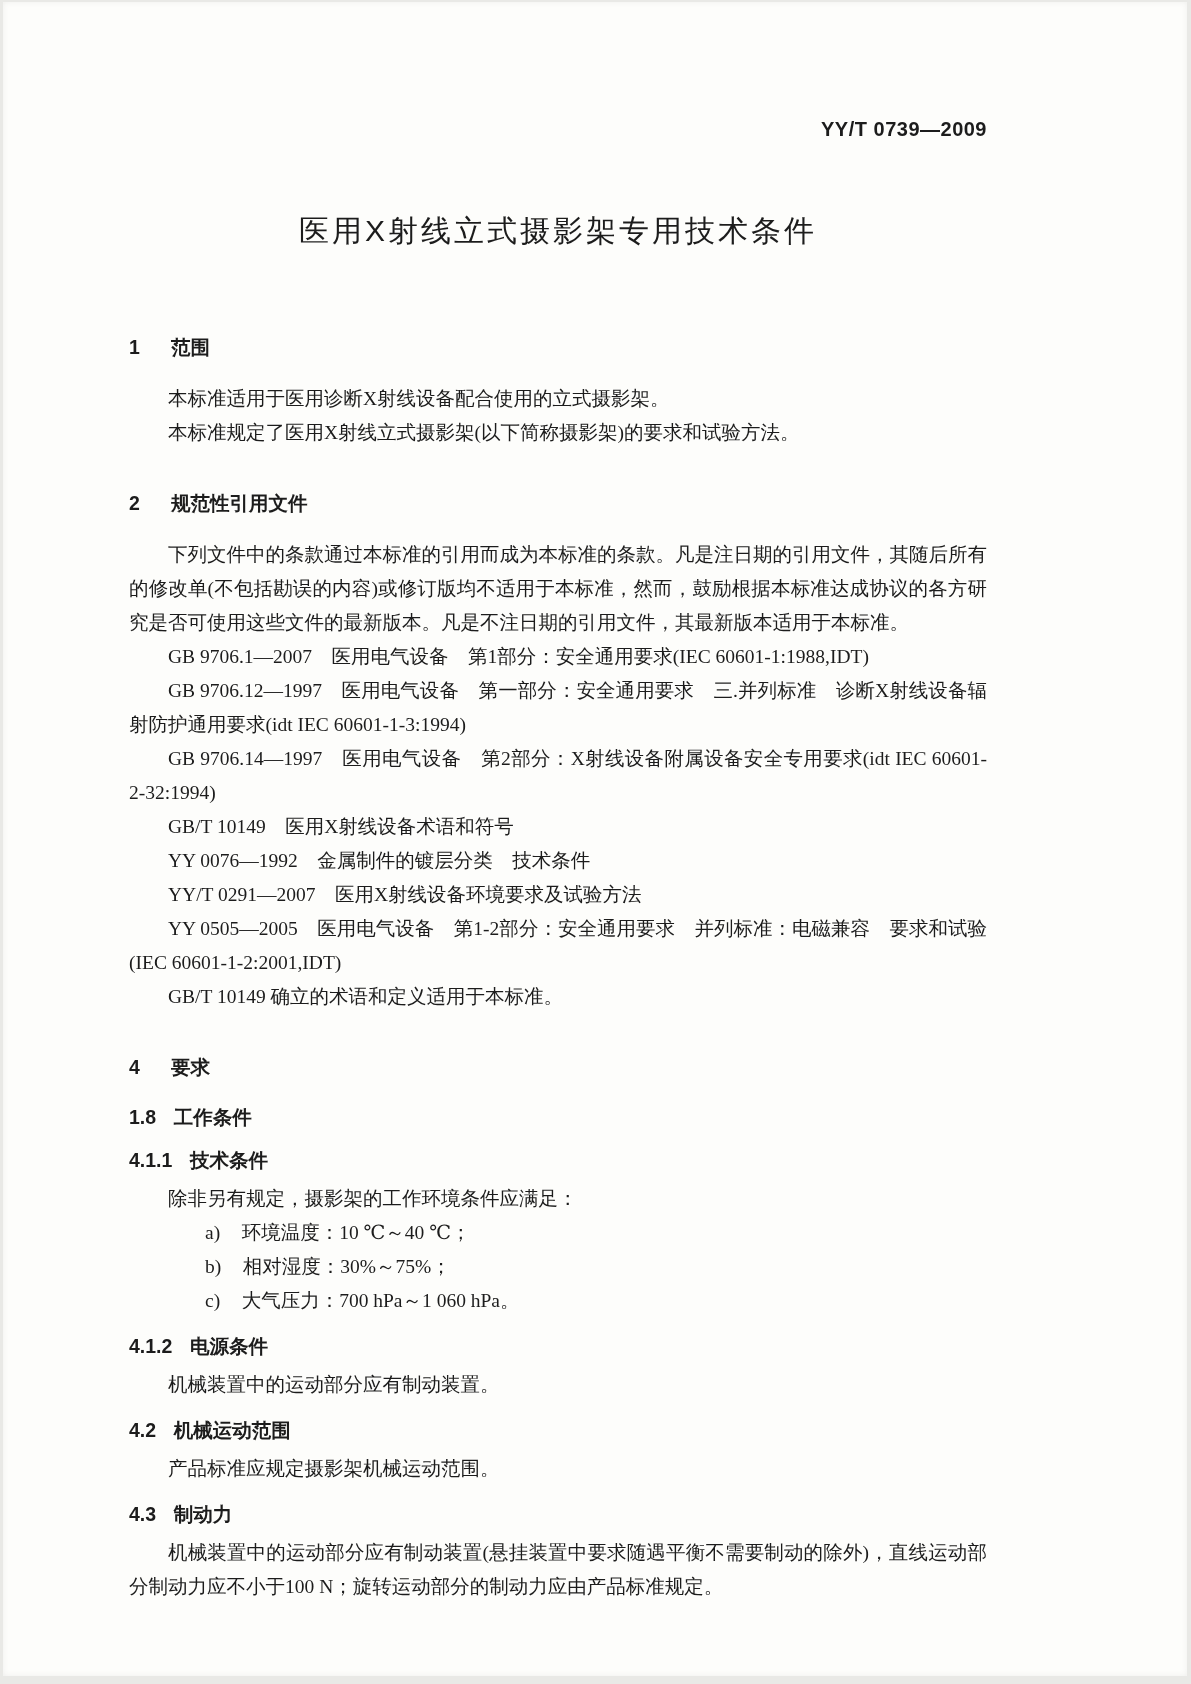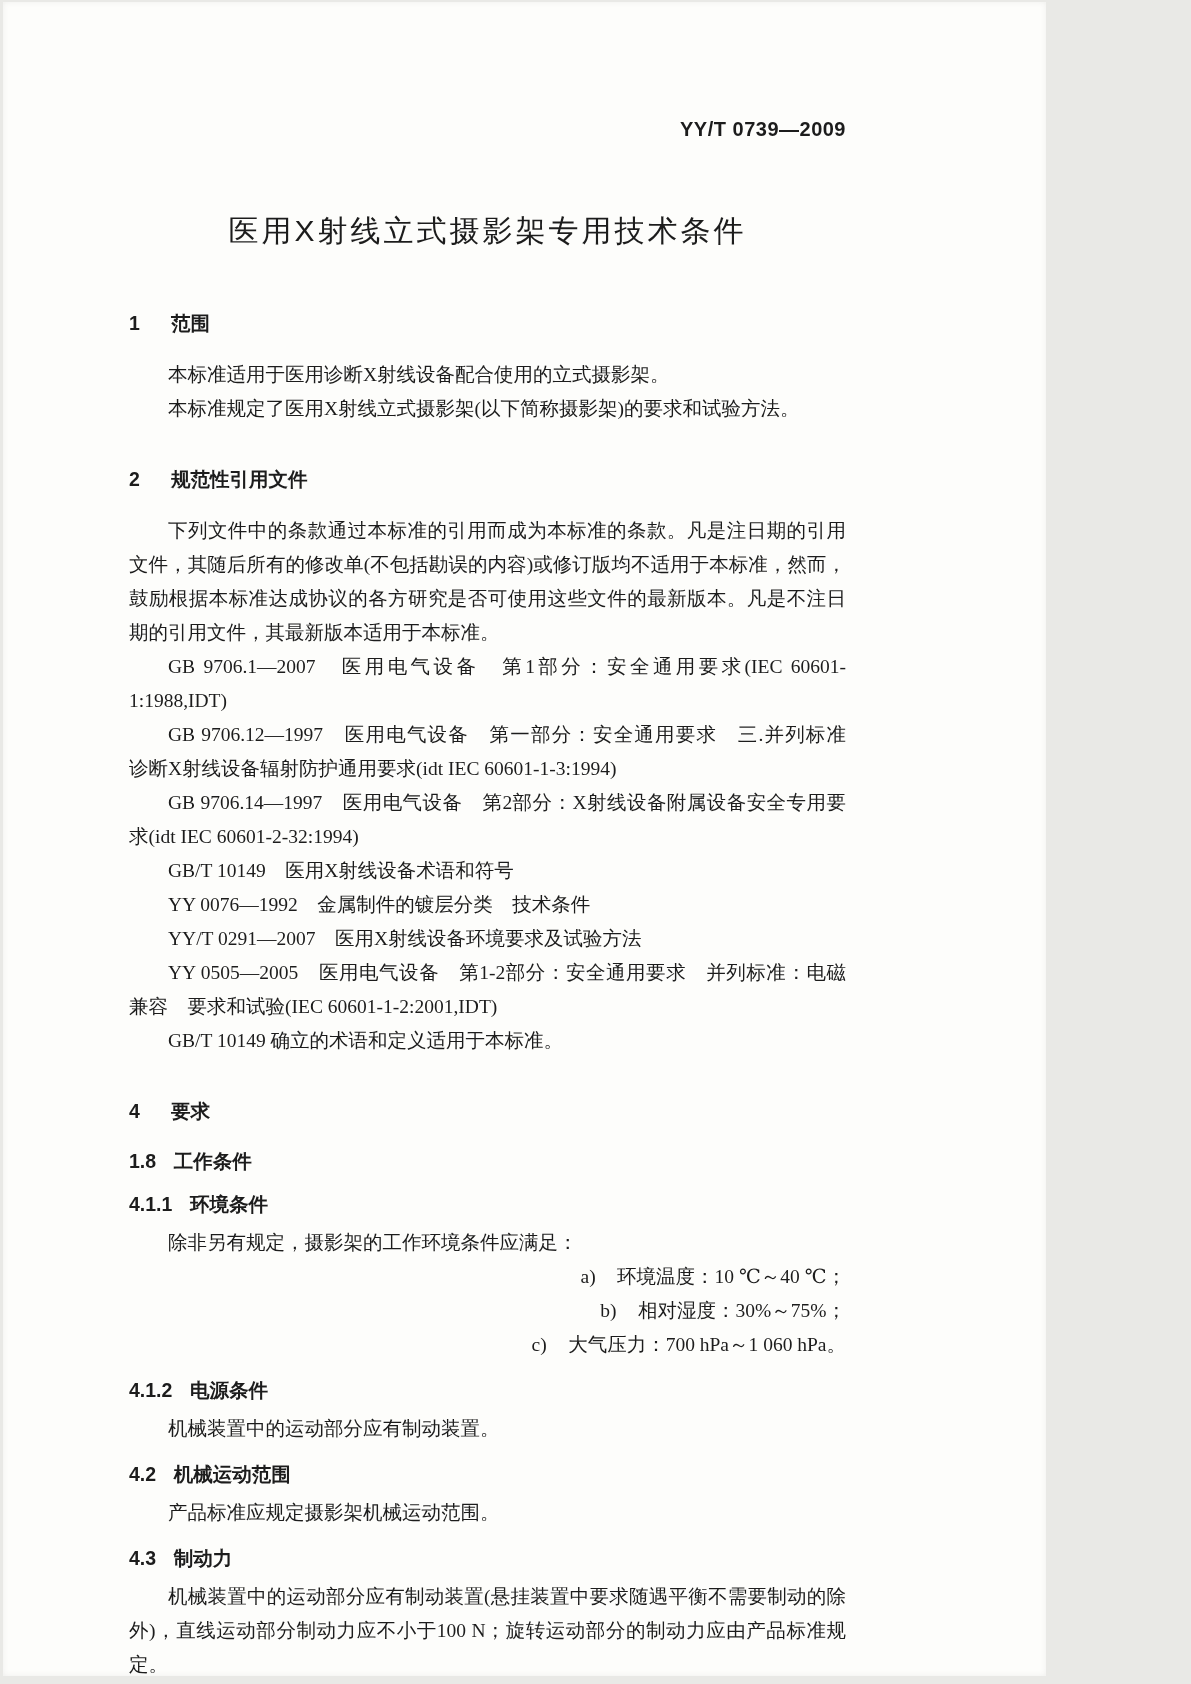--- a/index.html
+++ b/index.html
@@ -8,21 +8,21 @@
     height: 1684px;
     background: #e9e9e6;
     position: relative;
     font-family: "Liberation Serif", "DejaVu Serif", serif;
     color: #1c1c1c;
     overflow: hidden;
   }
   .page {
     position: absolute;
     left: 3px; top: 2px;
-    width: 1043px; height: 1674px;
+    width: 1184px; height: 1674px;
     background: #fdfdfb;
     box-sizing: border-box;
     padding: 116px 200px 0 126px;
     box-shadow: inset 0 0 6px rgba(0,0,0,0.06);
   }
   .doc-number {
     text-align: right;
     font-family: "Liberation Sans", "DejaVu Sans", sans-serif;
     font-weight: 700;
     font-size: 20px;
@@ -30,21 +30,21 @@
   }
   .doc-title {
     text-align: center;
     font-family: "Liberation Sans", "DejaVu Sans", sans-serif;
     font-weight: 400;
     font-size: 30px;
     letter-spacing: 3px;
     margin: 70px 0 0 0;
   }
   .content {
-    margin-top: 56px;
+    margin-top: 80px;
     font-size: 19.5px;
     line-height: 34px;
   }
   .heading {
     font-family: "Liberation Sans", "DejaVu Sans", sans-serif;
     font-weight: 700;
     font-size: 19.5px;
     line-height: 30px;
   }
   .lvl1 { margin-top: 38px; margin-bottom: 20px; }
@@ -53,21 +53,21 @@
   .lvl2 .hnum, .lvl3 .hnum { margin-right: 0.9em; }
   .p {
     margin: 0;
     text-indent: 2em;
     text-align: justify;
   }
   .list-item {
     text-indent: 0;
     margin: 0;
     padding-left: 3.9em;
-    text-align: right;
+    text-align: left;
   }
   .list-item .marker { margin-right: 1.1em; }
 </style>
 </head>
 <body>
 
 <div class="page">
   <div class="doc-number">YY/T 0739—2009</div>
   <h1 class="doc-title">医用X射线立式摄影架专用技术条件</h1>
   <div class="content">
@@ -79,21 +79,21 @@
       <p class="p">GB 9706.1—2007　医用电气设备　第1部分：安全通用要求(IEC 60601-1:1988,IDT)</p>
       <p class="p">GB 9706.12—1997　医用电气设备　第一部分：安全通用要求　三.并列标准　诊断X射线设备辐射防护通用要求(idt IEC 60601-1-3:1994)</p>
       <p class="p">GB 9706.14—1997　医用电气设备　第2部分：X射线设备附属设备安全专用要求(idt IEC 60601-2-32:1994)</p>
       <p class="p">GB/T 10149　医用X射线设备术语和符号</p>
       <p class="p">YY 0076—1992　金属制件的镀层分类　技术条件</p>
       <p class="p">YY/T 0291—2007　医用X射线设备环境要求及试验方法</p>
       <p class="p">YY 0505—2005　医用电气设备　第1-2部分：安全通用要求　并列标准：电磁兼容　要求和试验(IEC 60601-1-2:2001,IDT)</p>
       <p class="p">GB/T 10149 确立的术语和定义适用于本标准。</p>
       <div class="heading lvl1"><span class="hnum">4</span><span>要求</span></div>
       <div class="heading lvl2"><span class="hnum">1.8</span><span>工作条件</span></div>
-      <div class="heading lvl3"><span class="hnum">4.1.1</span><span>环境条件</span></div>
+      <div class="heading lvl3"><span class="hnum">4.1.1</span><span>技术条件</span></div>
       <p class="p">除非另有规定，摄影架的工作环境条件应满足：</p>
       <p class="p list-item"><span class="marker">a)</span><span>环境温度：10 ℃～40 ℃；</span></p>
       <p class="p list-item"><span class="marker">b)</span><span>相对湿度：30%～75%；</span></p>
       <p class="p list-item"><span class="marker">c)</span><span>大气压力：700 hPa～1 060 hPa。</span></p>
       <div class="heading lvl3"><span class="hnum">4.1.2</span><span>电源条件</span></div>
       <p class="p">机械装置中的运动部分应有制动装置。</p>
       <div class="heading lvl2"><span class="hnum">4.2</span><span>机械运动范围</span></div>
       <p class="p">产品标准应规定摄影架机械运动范围。</p>
       <div class="heading lvl2"><span class="hnum">4.3</span><span>制动力</span></div>
       <p class="p">机械装置中的运动部分应有制动装置(悬挂装置中要求随遇平衡不需要制动的除外)，直线运动部分制动力应不小于100 N；旋转运动部分的制动力应由产品标准规定。</p>

